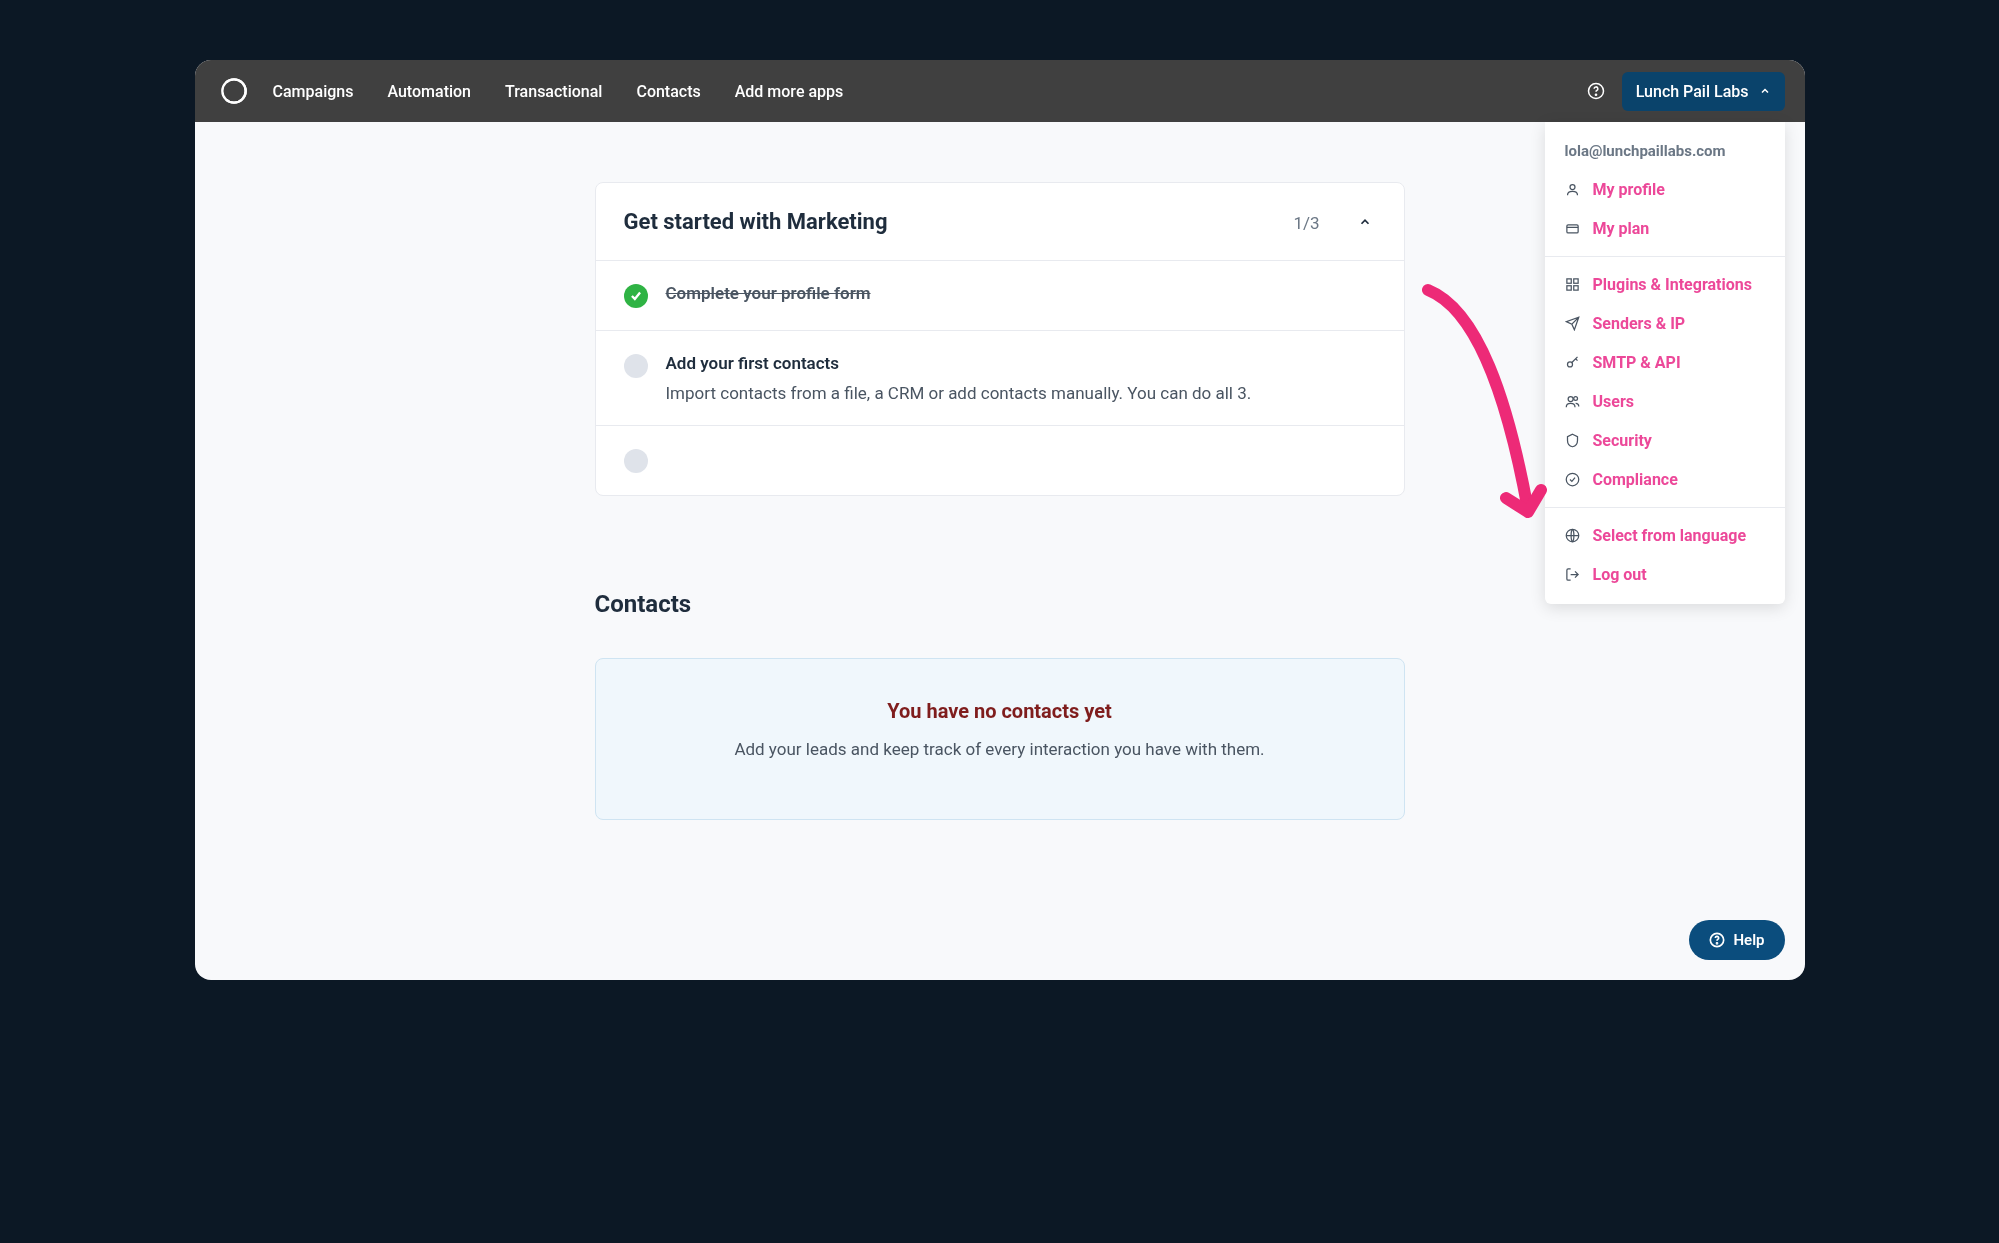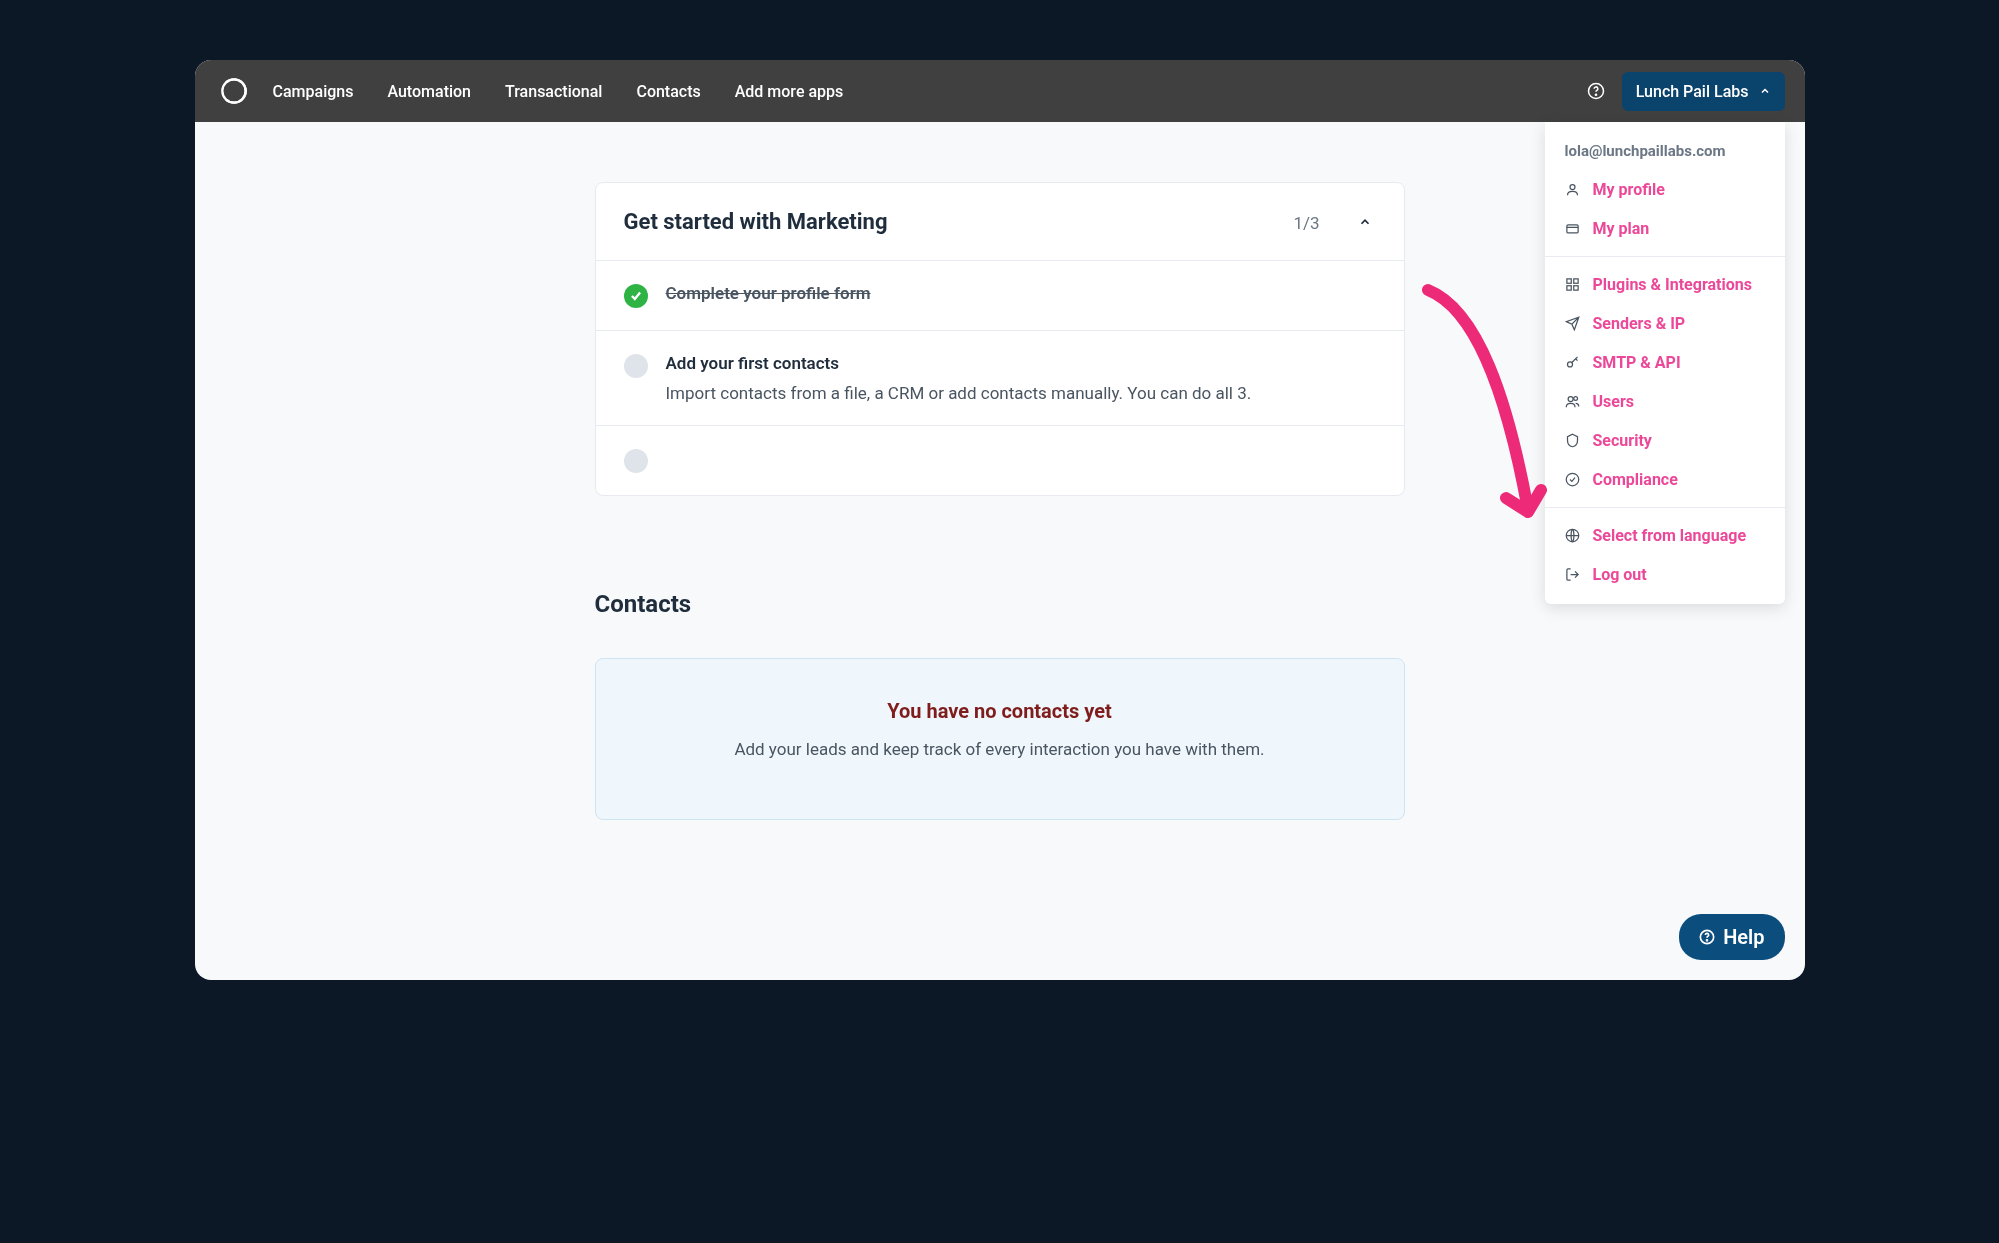--- a/index.html
+++ b/index.html
@@ -231,21 +231,21 @@
   position: absolute;
   bottom: 20px;
   right: 20px;
   background: #0b4d7d;
   color: #fff;
   border-radius: 22px;
   padding: 11px 20px;
   display: flex;
   align-items: center;
   gap: 8px;
-  font-size: 20px;
+  font-size: 15px;
   font-weight: 600;
   cursor: pointer;
 }
 .annotation-arrow {
   position: absolute;
   top: 220px;
   right: 242px;
   pointer-events: none;
 }
 svg { display: block; }

